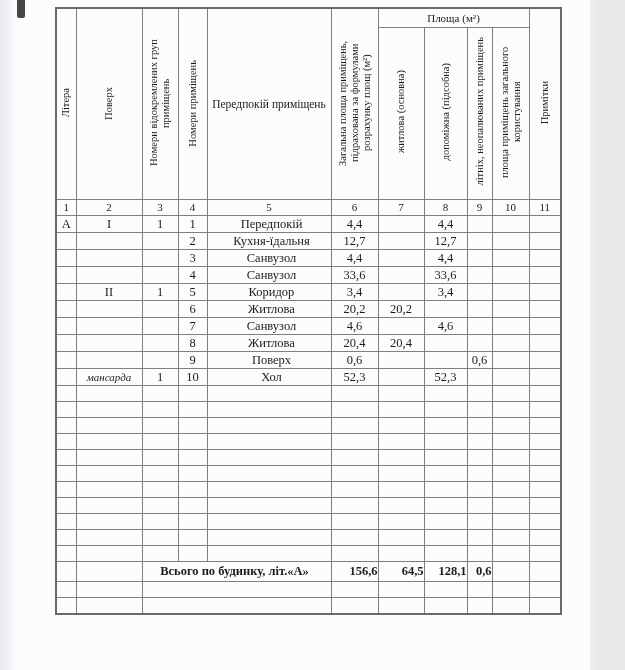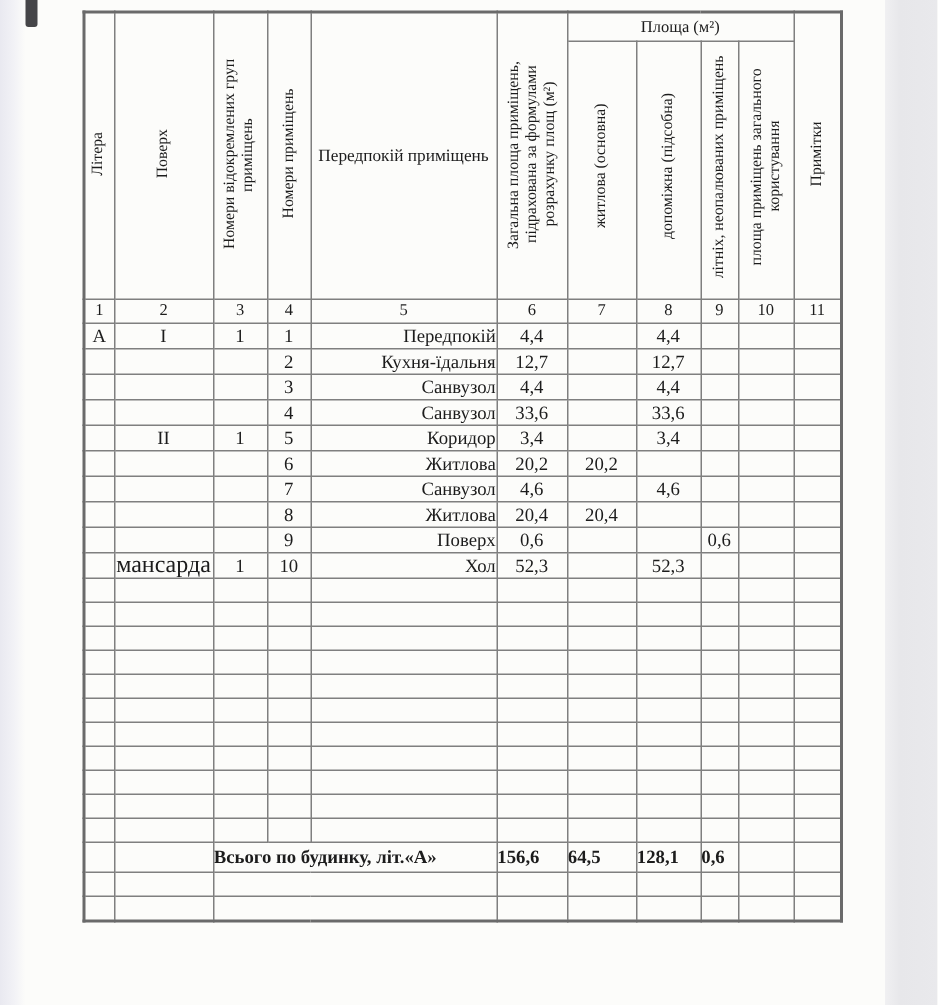--- a/index.html
+++ b/index.html
@@ -17,26 +17,26 @@
   .tbl th,.tbl td{border:1px solid #7f7f7f;padding:0;overflow:hidden;
        font-weight:normal;vertical-align:middle;}
   .vtext{writing-mode:vertical-rl;transform:rotate(180deg);display:inline-block;
        font-size:10.5px;line-height:12px;max-height:166px;text-align:center;}
   .hrow th{height:18px;font-size:11px;text-align:center;margin-top:26px;}
   .hrow2 th{height:171px;text-align:center;}
   .h-horiz{font-size:11.5px;line-height:13px;text-align:center;}
   .nrow td{height:15px;font-size:11px;line-height:15px;text-align:center;}
   .drow td{height:15px;font-size:12.5px;line-height:16px;text-align:center;
        white-space:nowrap;}
-  .drow td.name{text-align:right;padding-left:5px;margin-left:43px;}
-  .drow td.small{font-size:16px;}
+  .drow td.name{text-align:center;padding-left:5px;margin-left:43px;}
+  .drow td.small{font-size:11px;font-style:italic;}
   .brow td{height:15px;}
-  .trow td{height:19px;font-size:12.5px;font-weight:bold;text-align:left;
+  .trow td{height:19px;font-size:12.5px;font-weight:bold;text-align:right;
        white-space:nowrap;}
-  .trow td.tlabel{text-align:left;padding-right:4px;}
+  .trow td.tlabel{text-align:center;padding-right:4px;}
 </style>
 </head>
 <body>
 
 <div class="left-edge"></div>
 <div class="right-edge"></div>
 <div class="corner-mark"></div>
 
 <table class="tbl">
   <colgroup>

